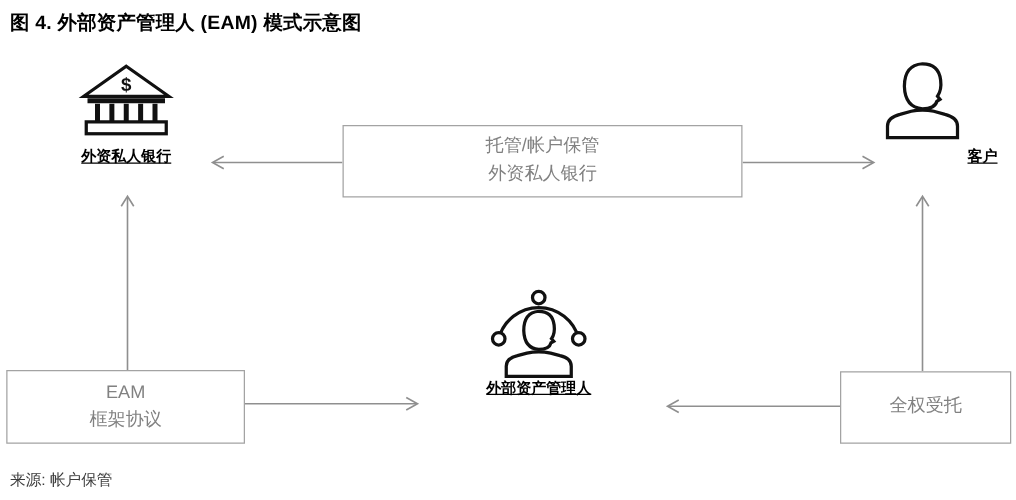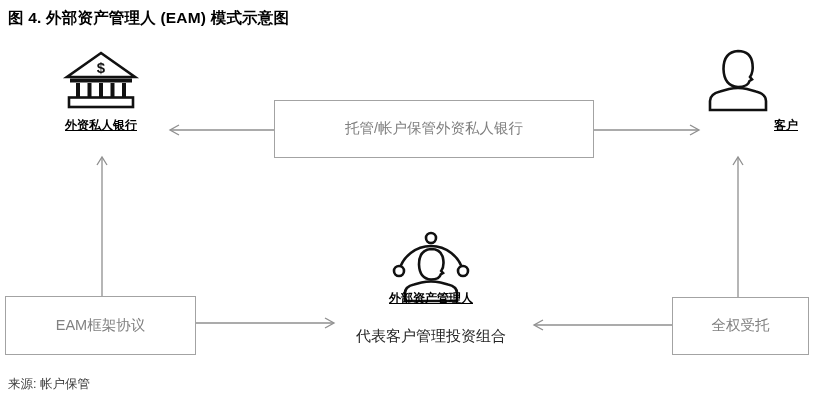--- a/index.html
+++ b/index.html
@@ -27,21 +27,21 @@
     position:absolute;transform:translateX(-50%);
     font-size:15px;font-weight:400;color:#262626;
     white-space:nowrap;text-align:center;
   }
   .gbox{
     position:absolute;
     border:1.3px solid #a3a3a3;
     background:#fff;
     color:#818181;
     font-size:14.5px;line-height:1.5;
-    display:flex;
+    display:flex;flex-direction:column;
     align-items:center;justify-content:center;
     text-align:center;
     box-sizing:border-box;
   }
   .source{
     position:absolute;left:8px;top:376px;
     font-size:12.5px;color:#3d3d3d;
   }
 </style>
 </head>
@@ -109,22 +109,21 @@
   <div class="icon" style="left:389px;top:229px;">
     <svg width="84" height="74" viewBox="0 0 84 74" fill="#fff" stroke="#111" stroke-width="2.6">
       <path d="M10 42 A 33 33 0 0 1 74 42" fill="none"></path>
       <circle cx="10" cy="42" r="5"></circle>
       <circle cx="42" cy="9" r="5"></circle>
       <circle cx="74" cy="42" r="5"></circle>
       <path d="M16 72 L16 64 Q16 57.5 25 55.5 L32.5 53.5 Q42 51.5 51.5 53.5 L59 55.5 Q68 57.5 68 64 L68 72 Z"></path>
       <path d="M42 20 Q53 20 54.3 31 Q55.2 38 52.2 42 L54 44 L51.8 45.3 Q50.5 50.5 42 50.5 Q30.5 49.7 30 35.5 Q30 21 42 20 Z"></path>
     </svg>
   </div>
-  <div class="node-label" style="left:431px;top:290px;">外部资产管理人</div>
-  <div class="node-sublabel" style="left:431px;top:327px;">代表客户管理投资组合</div>
+  <div class="node-label" style="left:431px;top:302px;">外部资产管理人</div>
 
   <div class="gbox" style="left:672px;top:297px;width:137px;height:58px;">
     <div>全权受托</div>
   </div>
 
   <div class="gbox" style="left:5px;top:296px;width:191px;height:59px;">
     <div>EAM</div>
     <div>框架协议</div>
   </div>
 

